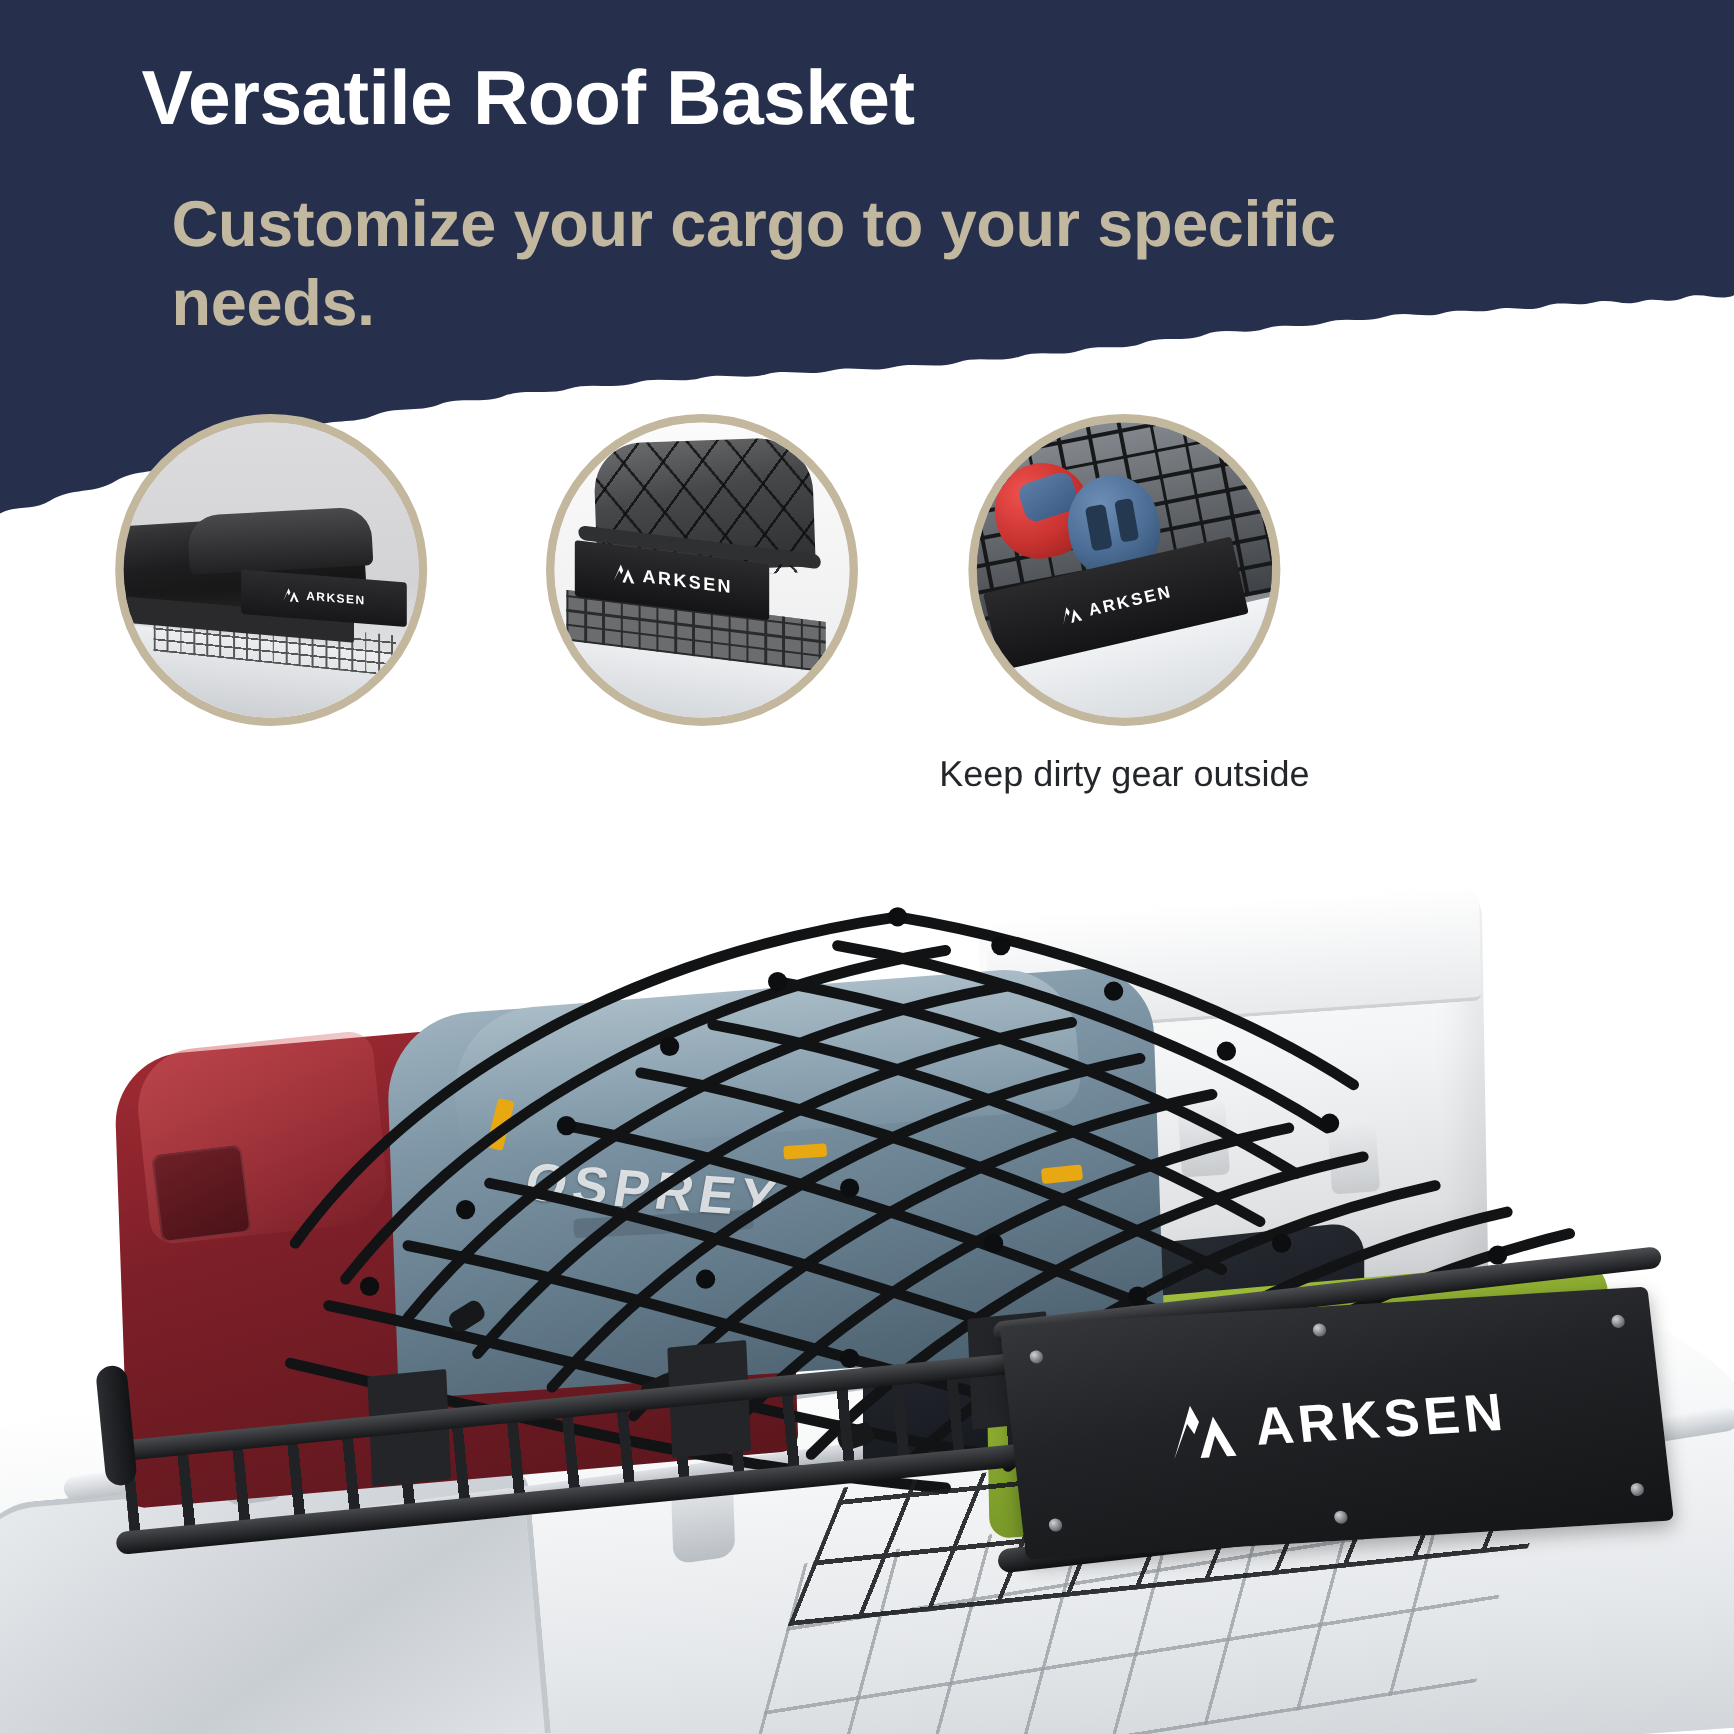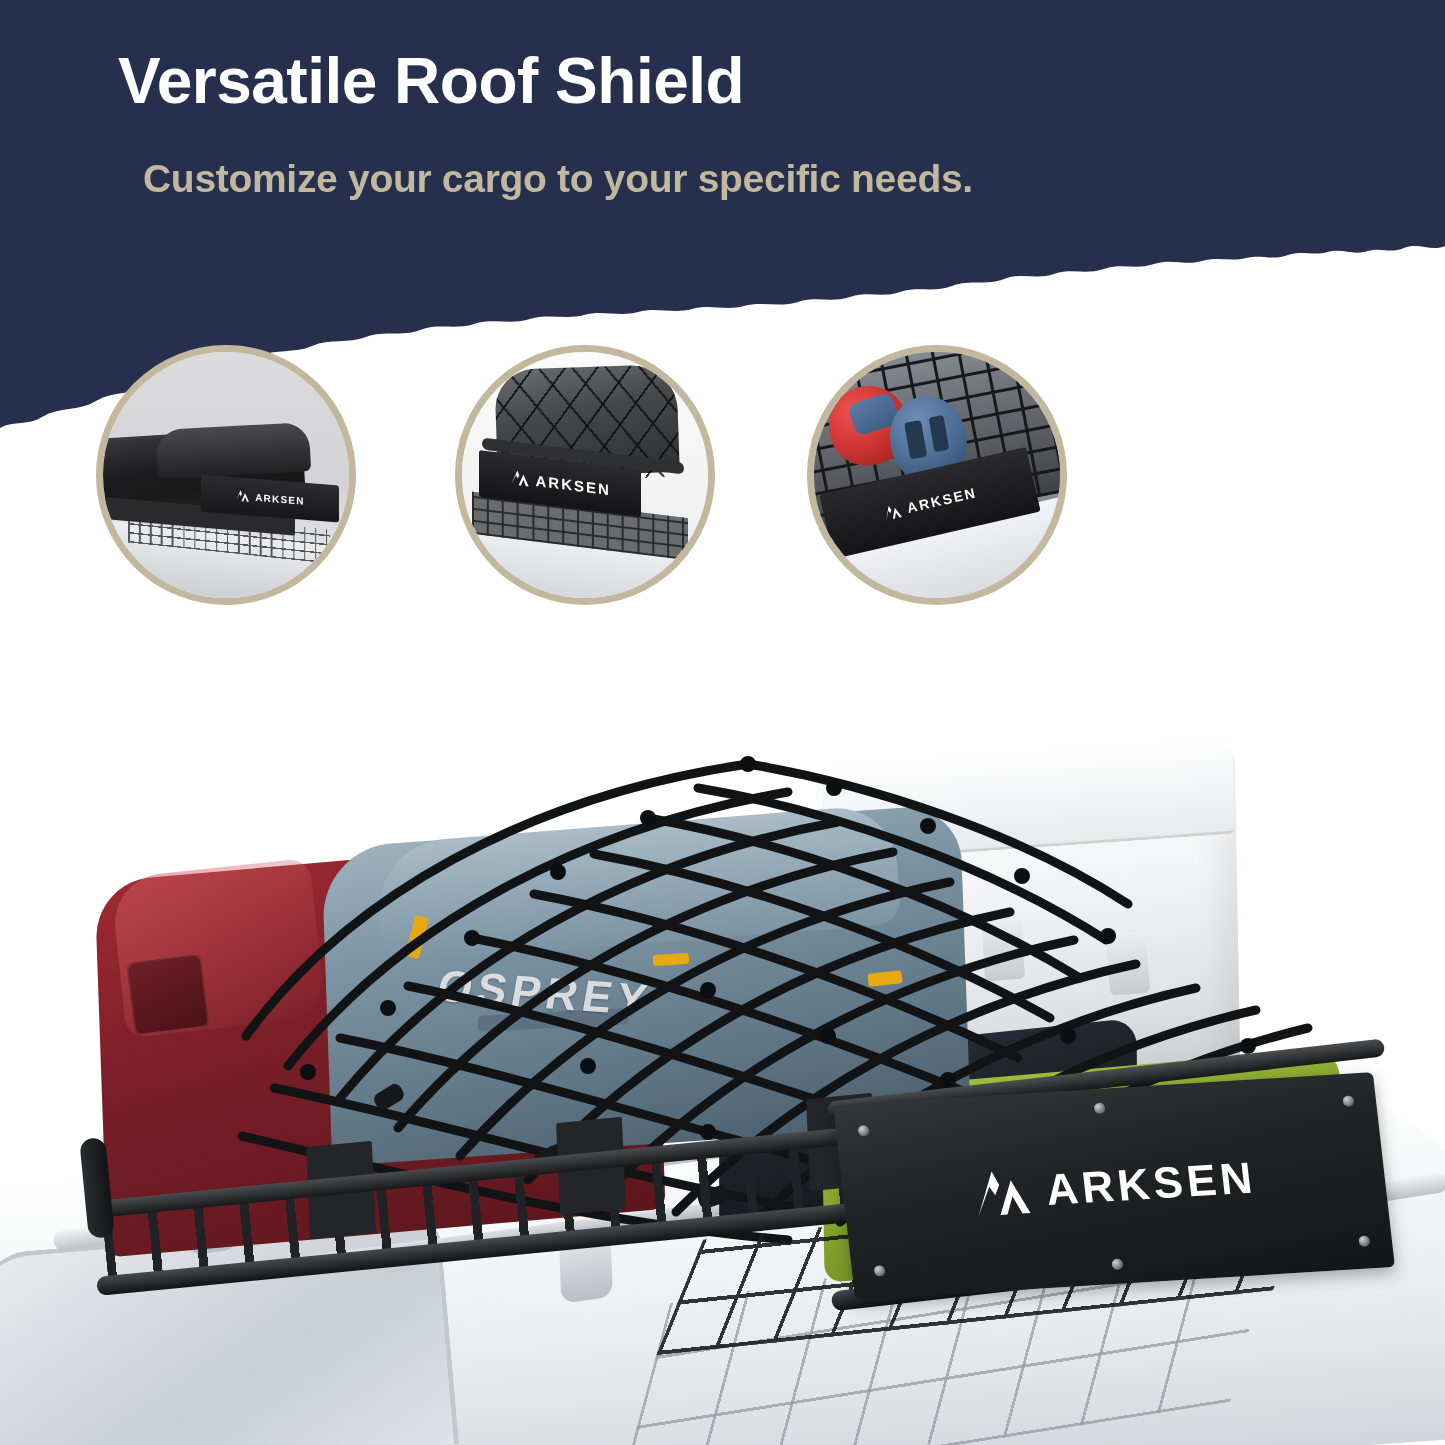--- a/index.html
+++ b/index.html
@@ -21,21 +21,21 @@
   #header-text{
     position:absolute; left:0; top:0; width:1100px; z-index:6;
   }
   #page-title{
     position:absolute; left:118px; top:48px;
     font-size:64px; font-weight:bold; color:#ffffff;
     letter-spacing:-0.5px; line-height:1.05; white-space:nowrap;
   }
   #page-subtitle{
     position:absolute; left:143px; top:155px; width:1130px;
-    font-size:39px; font-weight:bold; color:#c2b79f;
+    font-size:54px; font-weight:bold; color:#c2b79f;
     line-height:1.22; letter-spacing:-0.3px;
   }
 
   
   #feature-row{
     position:absolute; left:0; top:345px; width:1445px; height:380px; z-index:8;
   }
   .feature-item{
     position:absolute; width:400px;
   }
@@ -422,21 +422,21 @@
       C240,366 222,360 204,370
       C186,380 168,374 150,385
       C132,396 114,390 96,401
       C78,412 60,406 42,417
       C28,426 14,420 0,428
       Z"></path>
   </svg>
 </div>
 
 <div id="header-text">
-  <h1 id="page-title">Versatile Roof Shield</h1>
+  <h1 id="page-title">Versatile Roof Basket</h1>
   <p id="page-subtitle">Customize your cargo to your specific needs.</p>
 </div>
 
 <div id="feature-row">
 
   <div class="feature-item" style="left:26px; top:0;">
     <div class="feature-circle">
       <div class="t1-bg"></div>
       <div class="t1-bag"></div>
       <div class="t1-bag2"></div>
@@ -485,20 +485,21 @@
       <div class="t3-plate">
         <span class="ak-mark">
           <svg width="19" height="15" viewBox="0 0 30 24">
             <path fill="#fff" d="M2 23 L11 1 L14 8 L11.5 13 L9 8.5 Z"></path>
             <path fill="#fff" d="M13 23 L20 6 L28 23 L24 23 L20 14 L16.5 23 Z"></path>
           </svg>
         </span>
         <span class="brand">ARKSEN</span>
       </div>
     </div>
+    <div class="feature-caption">Keep dirty gear outside</div>
   </div>
 
 </div>
 
 <div id="hero">
 
   <div class="veh-body"></div>
   <div class="veh-windshield"></div>
   <div class="veh-crossbar"></div>
   <div class="veh-rail r1"></div>

